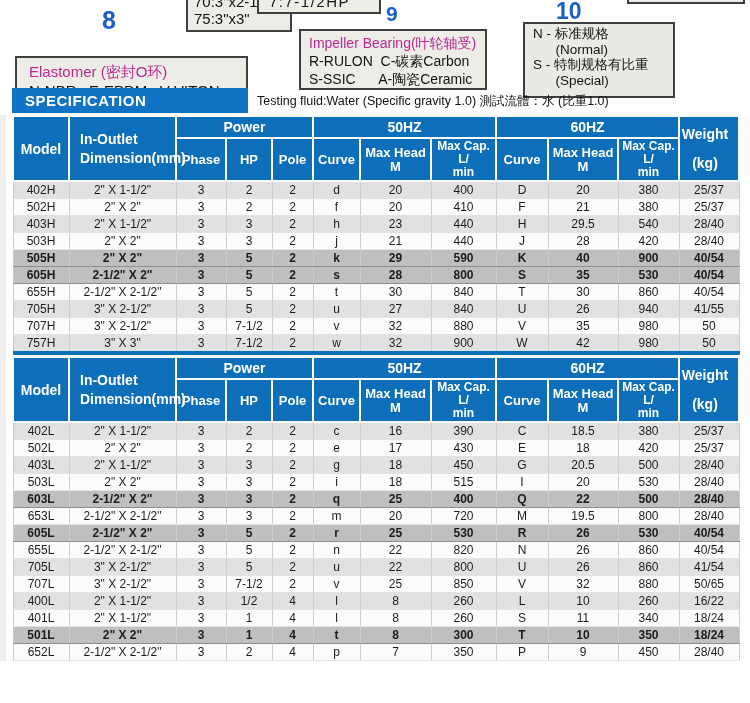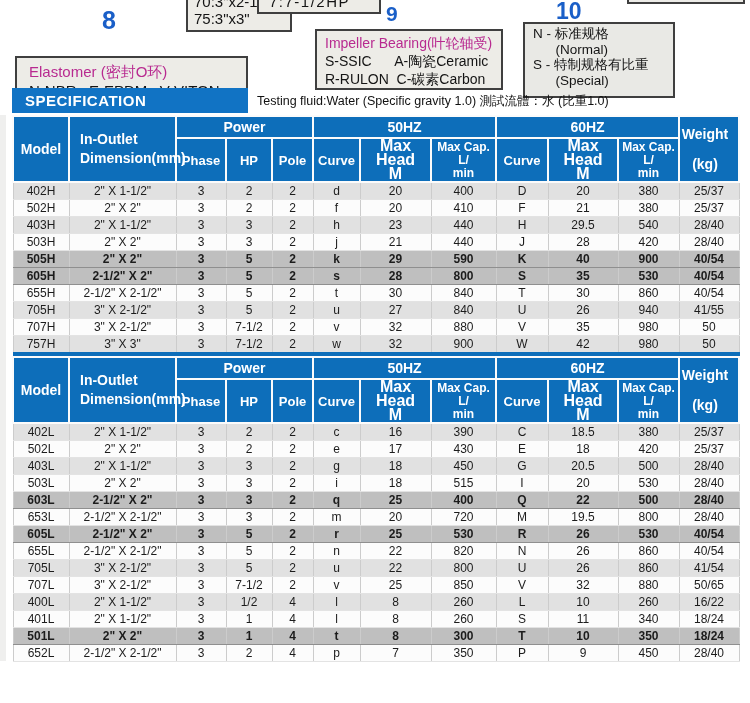--- a/index.html
+++ b/index.html
@@ -34,37 +34,37 @@
   }
   #table1{top:115px;border-bottom:4px solid var(--blue);}
   #table2{top:356px;border-bottom:1px solid #cfcfcf;}
   thead th{
     background:var(--blue);color:#fff;border:2px solid #fbfbfb;
     font-size:13px;font-weight:bold;padding:0;vertical-align:middle;
   }
   thead tr.grp th{height:20px;font-size:14px;}
   thead tr.sub th{height:41px;}
   th.dim{text-align:left;padding-left:10px;font-size:12.5px;line-height:19px;}
-  th.mh{font-size:16px;line-height:14px;}
+  th.mh{font-size:13px;line-height:14px;}
   th.mc{font-size:12px;line-height:13px;}
   th.wt{padding:0;}
   th.wt .wt-in{display:flex;flex-direction:column;justify-content:space-between;height:100%;padding:9px 8px 9px 0;box-sizing:border-box;}
   tbody td{
     font-size:12px;text-align:center;height:16px;padding:0;
     border-left:1px solid #cccccc;border-right:1px solid #cccccc;
     border-top:1px solid #e3e3e3;border-bottom:1px solid #e3e3e3;
     color:#1c1c1c;overflow:hidden;white-space:nowrap;
   }
   tr.shade-g{background:var(--row-g);border-radius:8px;}
   tr.shade-w{background:var(--row-w);}
   tr.shade-d{background:var(--row-d);}
   tr.shade-d td{border-top:1px solid #8f8f8f;border-bottom:1px solid #8f8f8f;font-weight:bold;}
 
   .el-box{left:15px;top:32px;width:233px;height:45px;padding:4px 0 0 12px;font-size:15px;line-height:19px;margin-top:24px;}
-  .imp-box{left:315px;top:29px;width:188px;height:61px;padding:3px 0 0 8px;font-size:14px;line-height:18px;}
+  .imp-box{left:299px;top:29px;width:188px;height:61px;padding:3px 0 0 8px;font-size:14px;line-height:18px;}
   .spec-type-box{left:523px;top:22px;width:152px;height:76px;padding:2px 0 0 8px;font-size:13.5px;line-height:15.5px;background:#e9e9e5;}
   .pipe-box{left:186px;top:-26px;width:106px;height:58px;padding:0 2px 3px 6px;font-size:15px;line-height:17px;}
   .hp-box{left:257px;top:-26px;width:124px;height:40px;padding:0 0 2px 10px;font-size:15px;letter-spacing:1.5px;}
   .cut-box{left:627px;top:-20px;width:118px;height:24px;background:#ecebe7;}
 </style>
 </head>
 <body>
 
 <div class="topbox pipe-box flex-end">
   <span class="pre">70:3"x2-1/2"
@@ -79,22 +79,22 @@
 <div class="num" style="left:386px;top:2px;font-size:21px;">9</div>
 <div class="num" style="left:556px;top:-2px;font-size:23px;">10</div>
 
 <div class="topbox el-box">
   <div class="magenta">Elastomer (密封O环)</div>
   <div class="pre">N-NBR   E-EPDM   V-VITON</div>
 </div>
 
 <div class="topbox imp-box">
   <div class="magenta">Impeller Bearing(叶轮轴受)</div>
+  <div class="pre">R-RULON  C-碳素Carbon</div>
   <div class="pre">S-SSIC      A-陶瓷Ceramic</div>
-  <div class="pre">R-RULON  C-碳素Carbon</div>
 </div>
 
 <div class="topbox spec-type-box">
   <div class="pre">N - 标准规格
       (Normal)
 S - 特制规格有比重
       (Special)</div>
 </div>
 
 <div class="spec-bar">SPECIFICATION</div>

